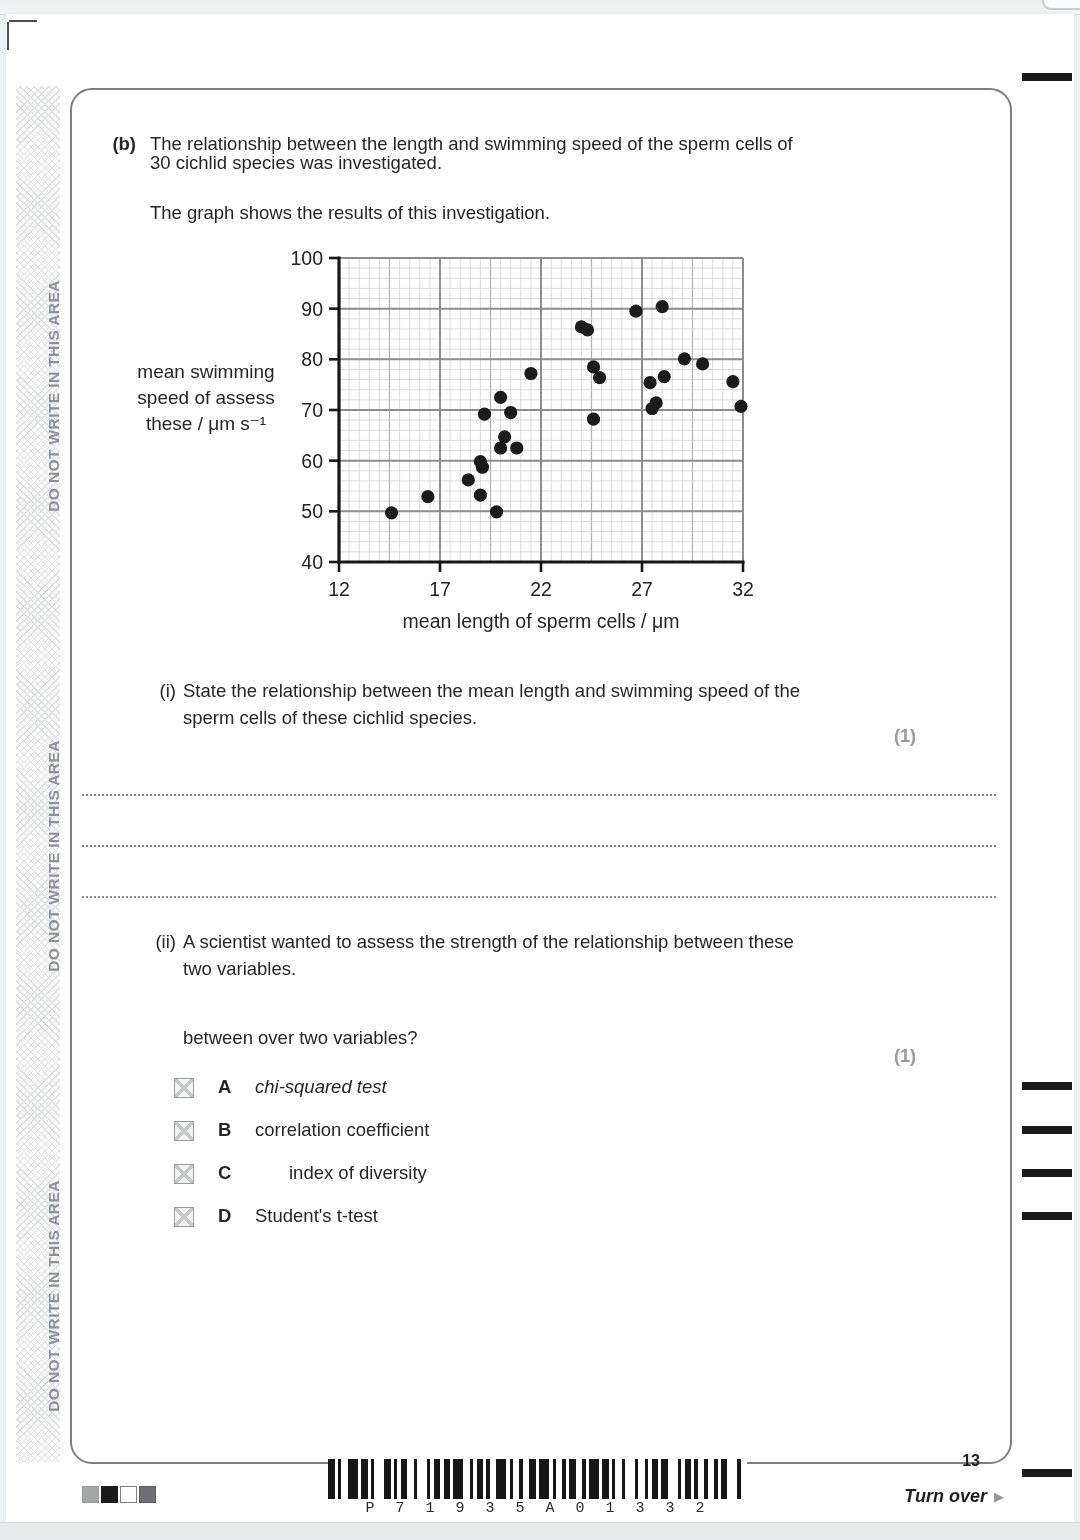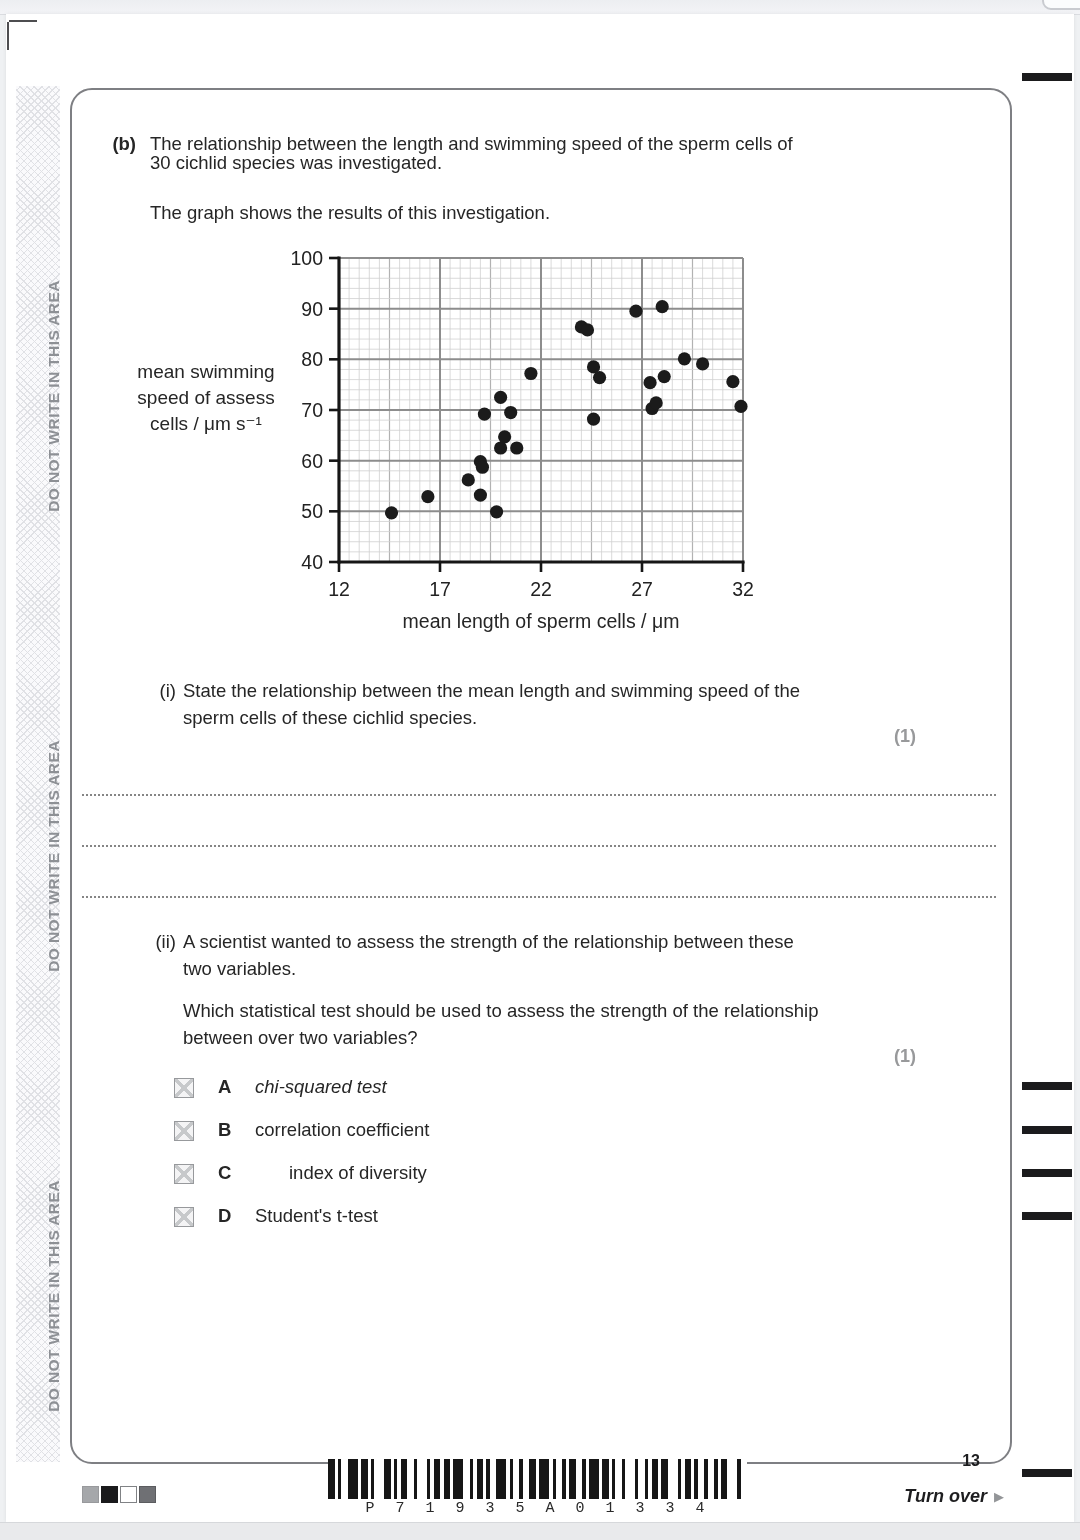--- a/index.html
+++ b/index.html
@@ -91,21 +91,21 @@
   <div class="qbox"></div>
 
   <div class="t b lbl" style="left:100px;top:130px;width:36px;">(b)</div>
   <div class="t" style="left:150px;top:130px;">The relationship between the length and swimming speed of the sperm cells of</div>
   <div class="t" style="left:150px;top:149px;">30 cichlid species was investigated.</div>
   <div class="t" style="left:150px;top:199px;">The graph shows the results of this investigation.</div>
 
   <div class="ylab">
     <div>mean swimming</div>
     <div>speed of assess</div>
-    <div>cells / μm s⁻¹</div>
+    <div>these / μm s⁻¹</div>
   </div>
   <svg id="chart" style="position:absolute;left:278px;top:246px;" width="475" height="392" viewBox="0 0 475 392" xmlns="http://www.w3.org/2000/svg">
       <line x1="71.1" y1="12" x2="71.1" y2="316" stroke="#d1d1d1" stroke-width="0.8"></line>
       <line x1="81.2" y1="12" x2="81.2" y2="316" stroke="#d1d1d1" stroke-width="0.8"></line>
       <line x1="91.3" y1="12" x2="91.3" y2="316" stroke="#d1d1d1" stroke-width="0.8"></line>
       <line x1="101.4" y1="12" x2="101.4" y2="316" stroke="#d1d1d1" stroke-width="0.8"></line>
       <line x1="111.5" y1="12" x2="111.5" y2="316" stroke="#b2b2b2" stroke-width="1.2"></line>
       <line x1="121.6" y1="12" x2="121.6" y2="316" stroke="#d1d1d1" stroke-width="0.8"></line>
       <line x1="131.7" y1="12" x2="131.7" y2="316" stroke="#d1d1d1" stroke-width="0.8"></line>
       <line x1="141.8" y1="12" x2="141.8" y2="316" stroke="#d1d1d1" stroke-width="0.8"></line>
@@ -236,21 +236,20 @@
   <div class="t" style="left:183px;top:677px;">State the relationship between the mean length and swimming speed of the</div>
   <div class="mark" style="top:726px;">(1)</div>
 
   <div class="answer-line" style="top:794px;"></div>
   <div class="answer-line" style="top:845px;"></div>
   <div class="answer-line" style="top:896px;"></div>
 
   <div class="t lbl" style="left:136px;top:928px;width:40px;">(ii)</div>
   <div class="t" style="left:183px;top:928px;">A scientist wanted to assess the strength of the relationship between these</div>
   <div class="t" style="left:183px;top:955px;">two variables.</div>
-  <div class="t" style="left:183px;top:997px;">Which statistical test should be used to assess the strength of the relationship</div>
   <div class="t" style="left:183px;top:1024px;">between over two variables?</div>
   <div class="mark" style="top:1046px;">(1)</div>
 
   <div class="opt-box" style="top:1078px;"></div>
   <div class="opt-letter" style="top:1076px;">A</div>
   <div class="opt-text" style="top:1076px;font-style:italic;">chi-squared test</div>
 
   <div class="opt-box" style="top:1121px;"></div>
   <div class="opt-letter" style="top:1119px;">B</div>
   <div class="opt-text" style="top:1119px;">correlation coefficient</div>
@@ -351,21 +350,21 @@
       <i style="width:6.6141732283464565px;background:#fff;"></i>
       <i style="width:3.3070866141732282px;"></i>
       <i style="width:6.6141732283464565px;background:#fff;"></i>
       <i style="width:3.3070866141732282px;"></i>
       <i style="width:3.3070866141732282px;background:#fff;"></i>
       <i style="width:6.6141732283464565px;"></i>
       <i style="width:9.921259842519685px;background:#fff;"></i>
       <i style="width:3.3070866141732282px;"></i>
       <i style="width:6.6141732283464565px;background:#fff;"></i>
     </div>
-  <div class="barcode-text">P 7 1 9 3 5 A 0 1 3 3 4</div>
+  <div class="barcode-text">P 7 1 9 3 5 A 0 1 3 3 2</div>
   <div class="pageno">13</div>
   <div class="turnover">
     <span class="txt">Turn over</span>
     <span class="tri">▶</span>
   </div>
 
   <div class="bottom-strip"></div>
 </div>
 
 </body></html>

